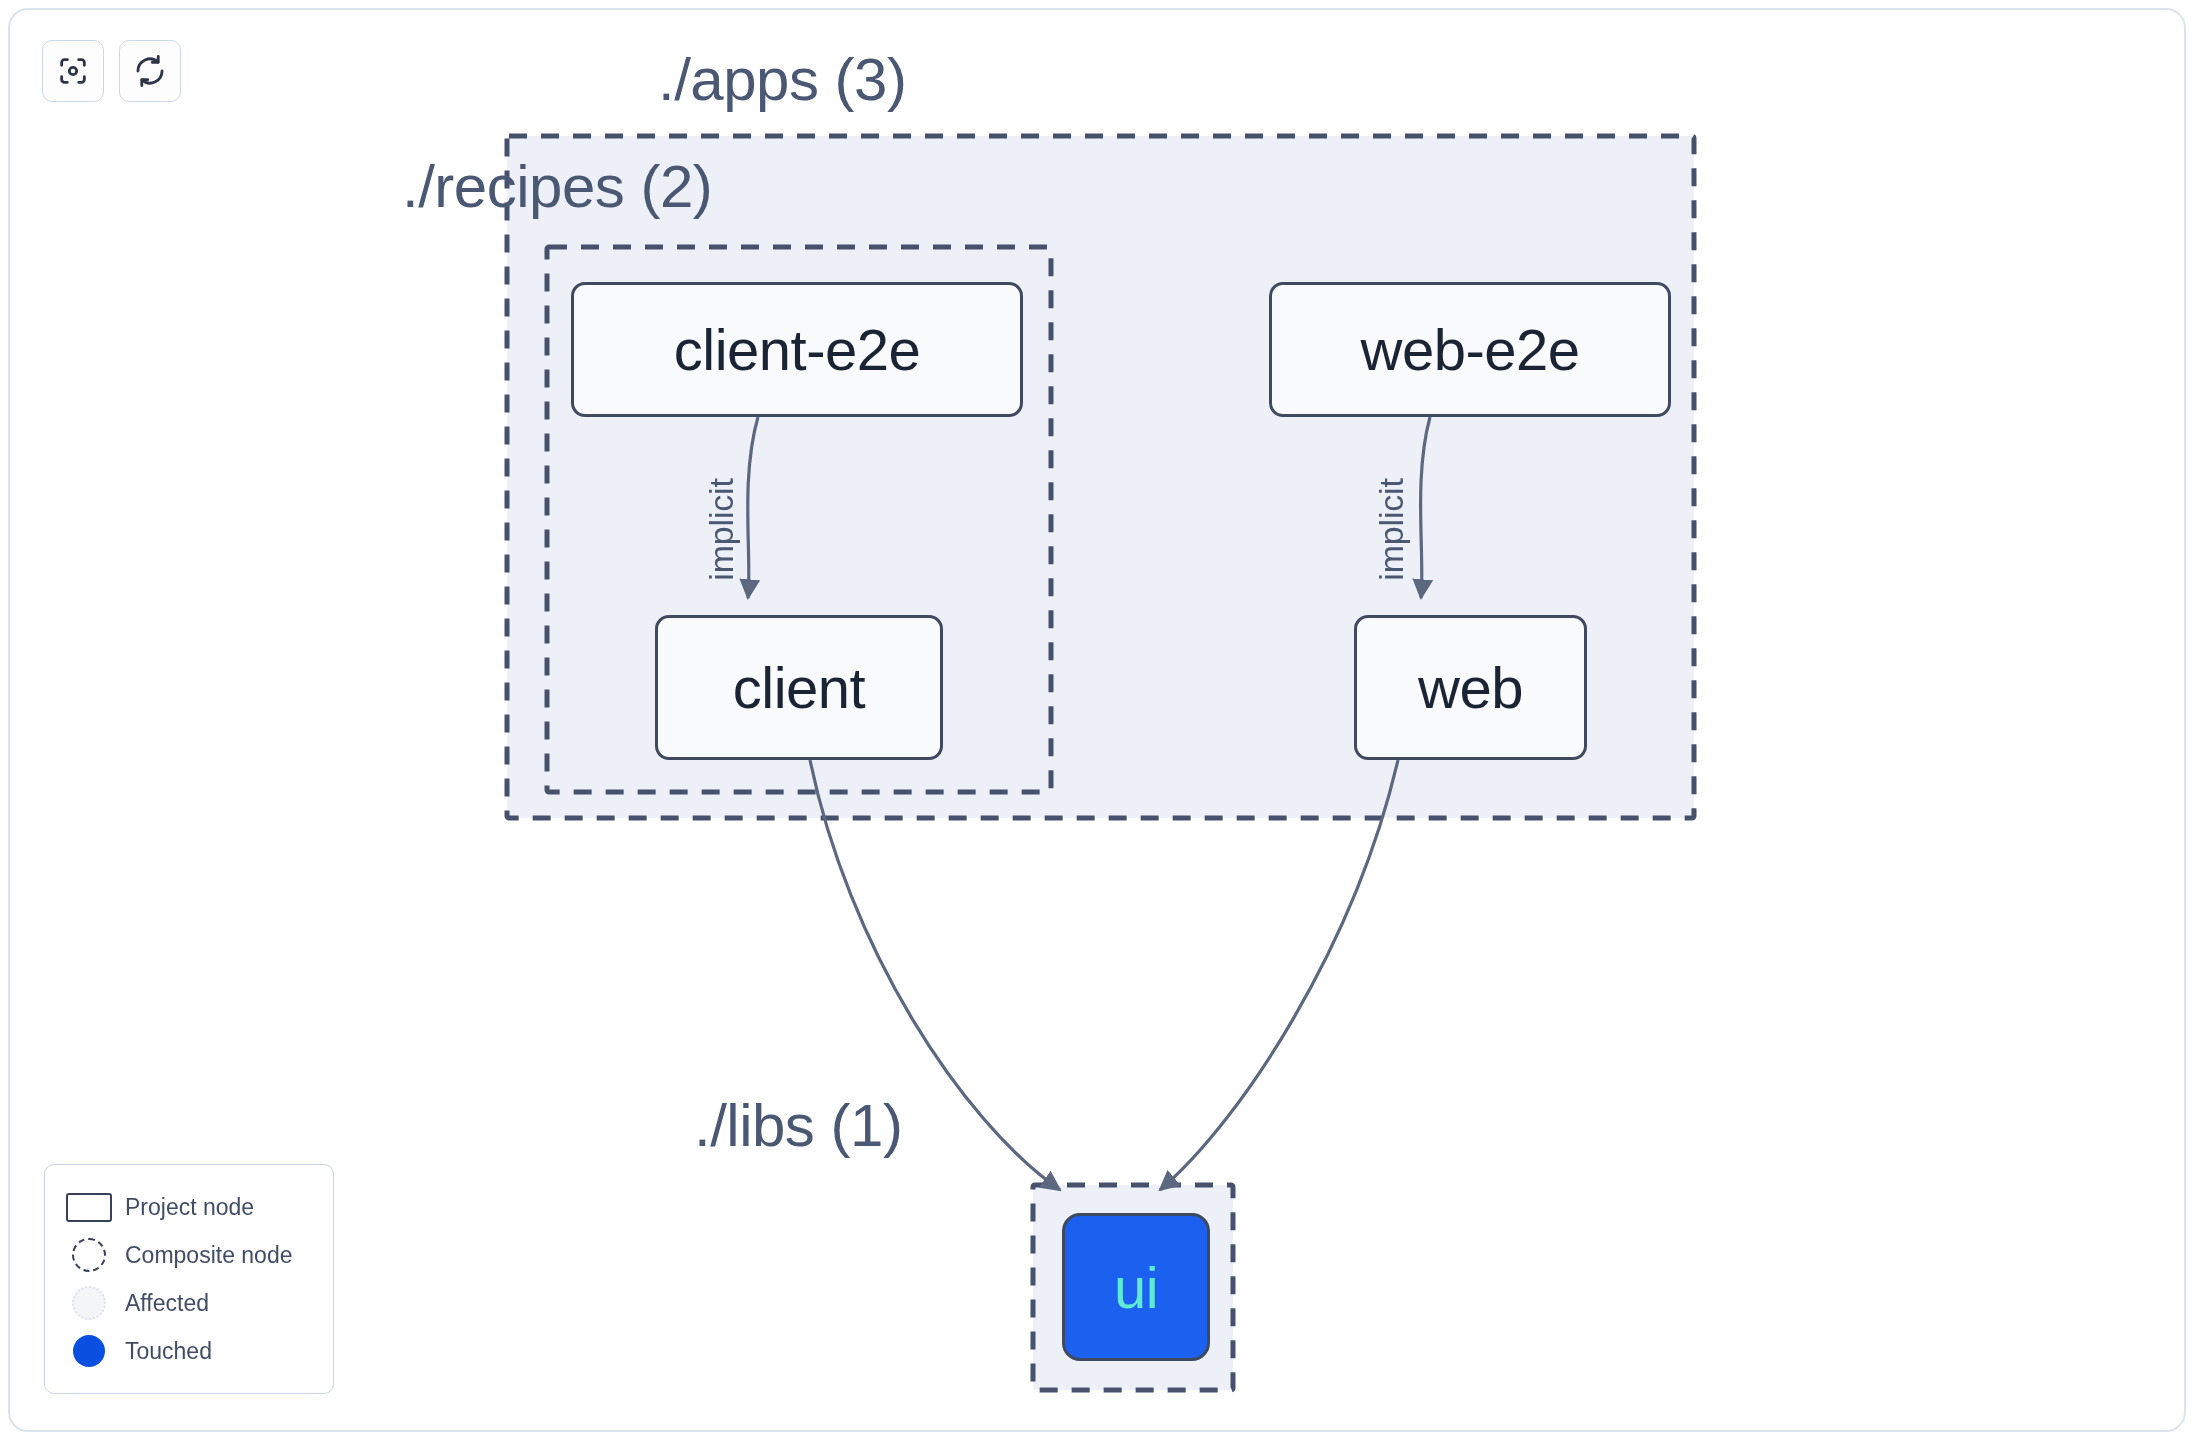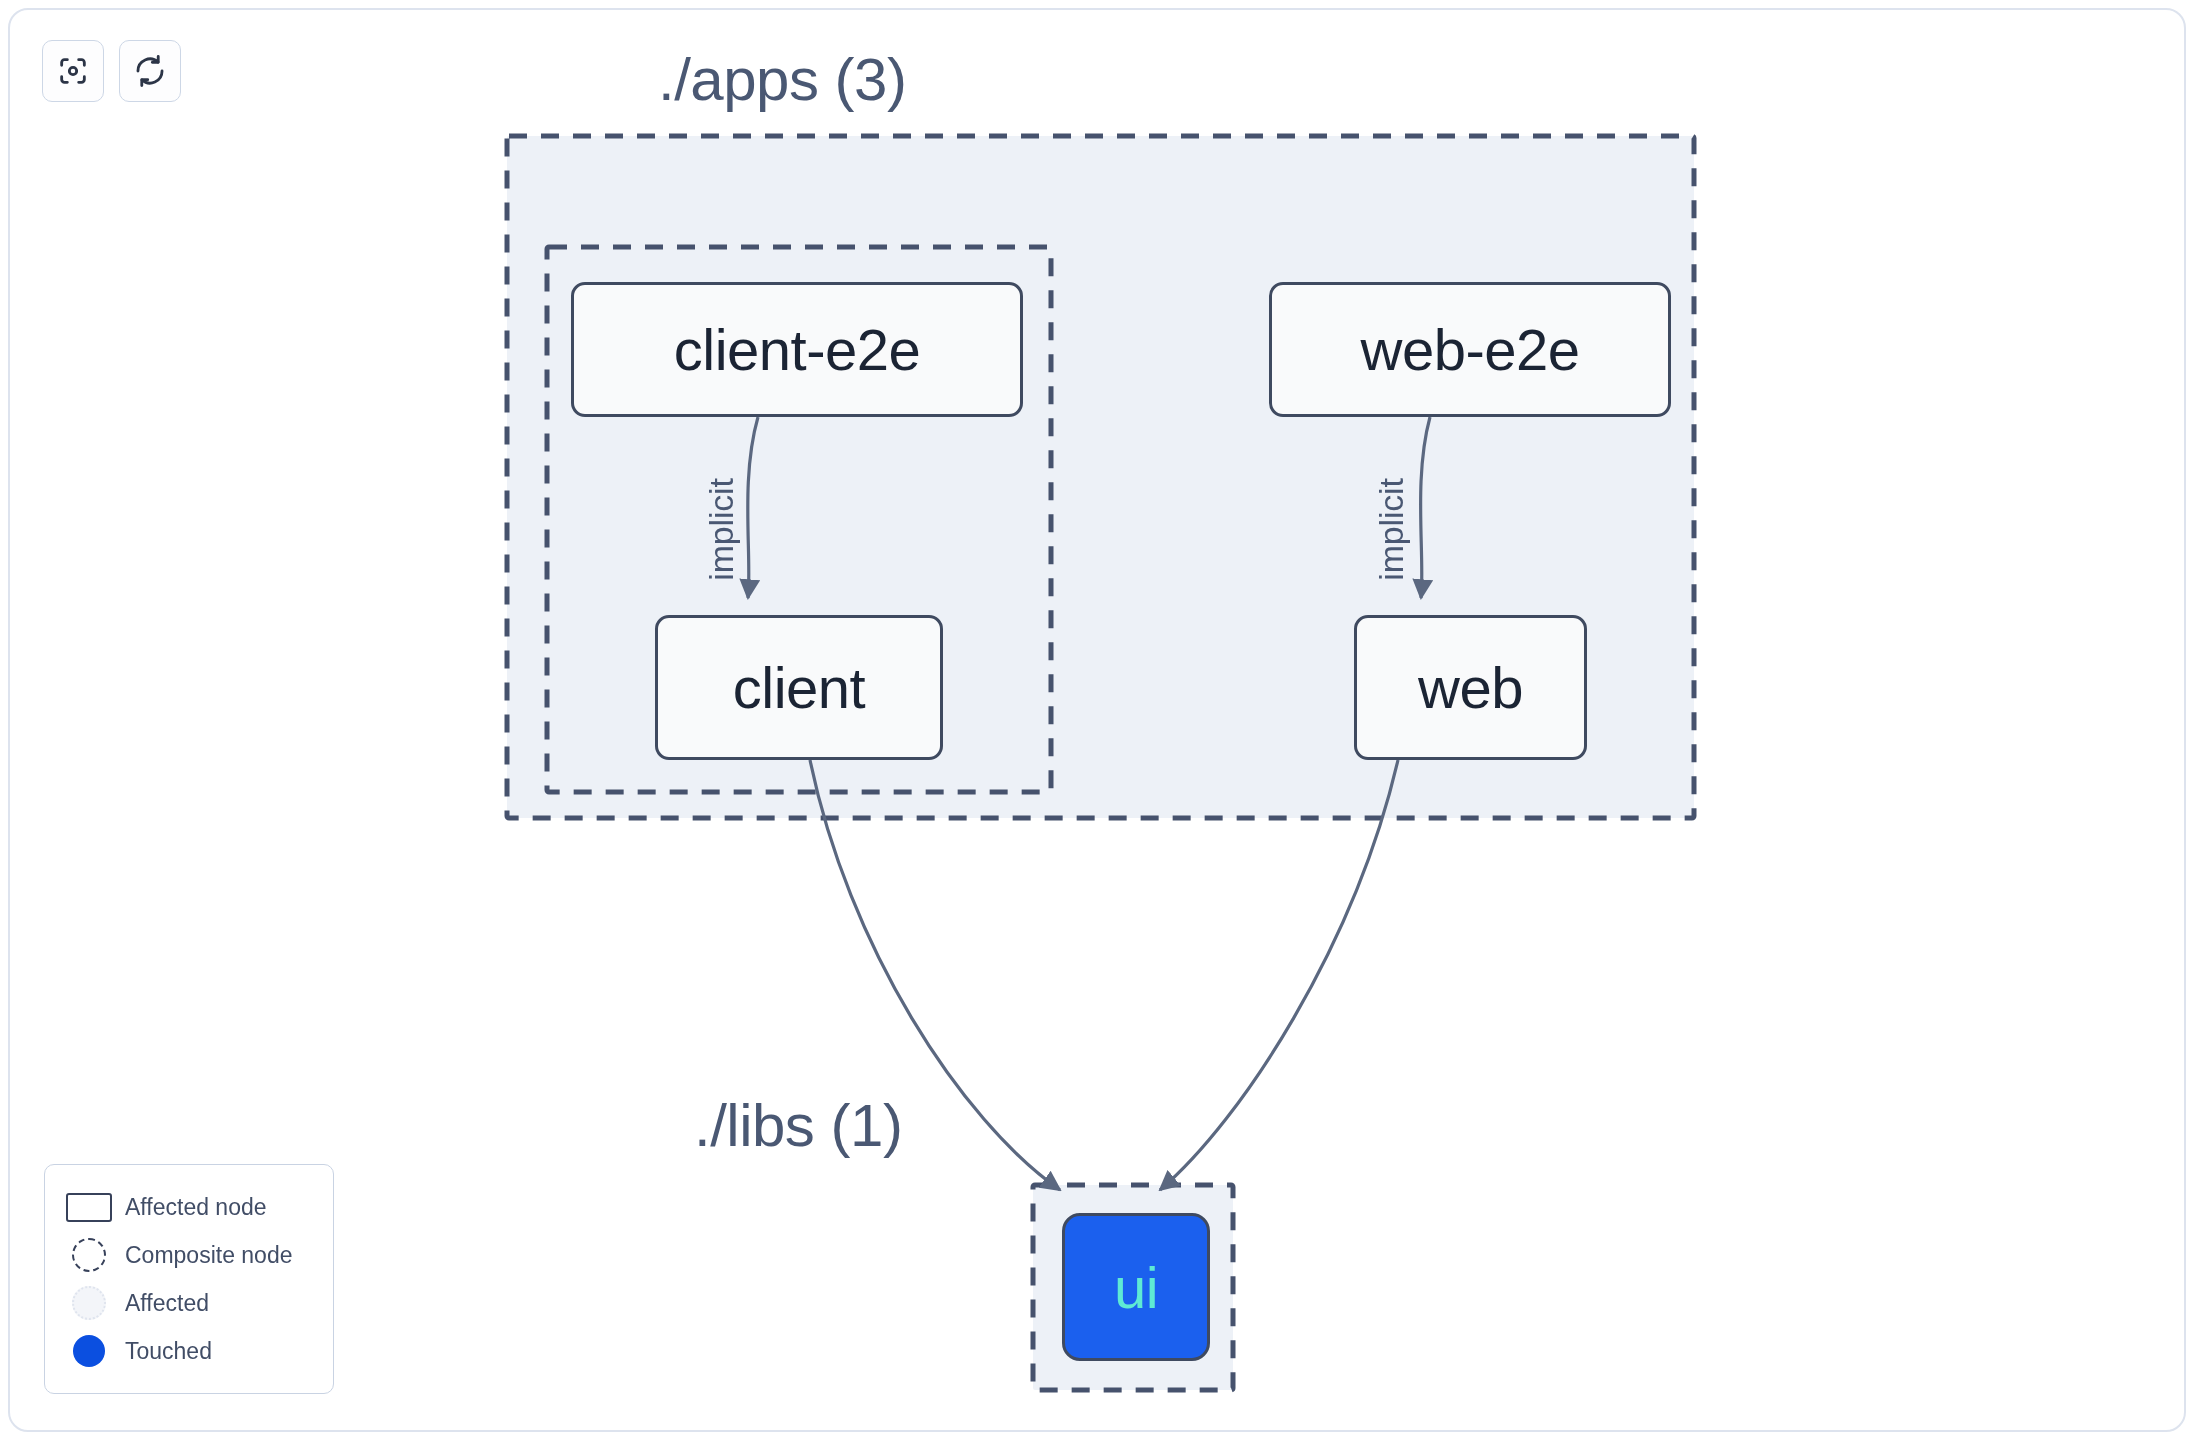--- a/index.html
+++ b/index.html
@@ -220,20 +220,21 @@
     <path d="M 748 407 C 730 470 742 545 738 588" fill="none" stroke="#5b6880" stroke-width="3.2" marker-end="url(#arrow)"></path>
 
     <path d="M 1420 407 C 1403 470 1415 545 1411 588" fill="none" stroke="#5b6880" stroke-width="3.2" marker-end="url(#arrow)"></path>
 
     <path d="M 800 750 C 838 935 950 1110 1050 1180" fill="none" stroke="#5b6880" stroke-width="3.2" marker-end="url(#arrow)"></path>
 
     <path d="M 1388 750 C 1345 935 1232 1110 1150 1180" fill="none" stroke="#5b6880" stroke-width="3.2" marker-end="url(#arrow)"></path>
   </svg>
 
   <div class="grp-label" id="label-apps">./apps (3)</div>
+  <div class="grp-label" id="label-recipes">./recipes (2)</div>
   <div class="grp-label" id="label-libs">./libs (1)</div>
 
   <div class="node" id="node-client-e2e">
     <span>client-e2e</span>
   </div>
 
   <div class="node" id="node-web-e2e">
     <span>web-e2e</span>
   </div>
 
@@ -250,21 +251,21 @@
   </div>
 
   <div class="edge-label" id="edge-label-left">implicit</div>
   <div class="edge-label" id="edge-label-right">implicit</div>
 
   <div id="legend">
     <div class="legend-row">
       <span class="legend-swatch">
         <span class="sw-project"></span>
       </span>
-      <span class="legend-text">Affected node</span>
+      <span class="legend-text">Project node</span>
     </div>
     <div class="legend-row">
       <span class="legend-swatch">
         <span class="sw-composite"></span>
       </span>
       <span class="legend-text">Composite node</span>
     </div>
     <div class="legend-row">
       <span class="legend-swatch">
         <span class="sw-affected"></span>

